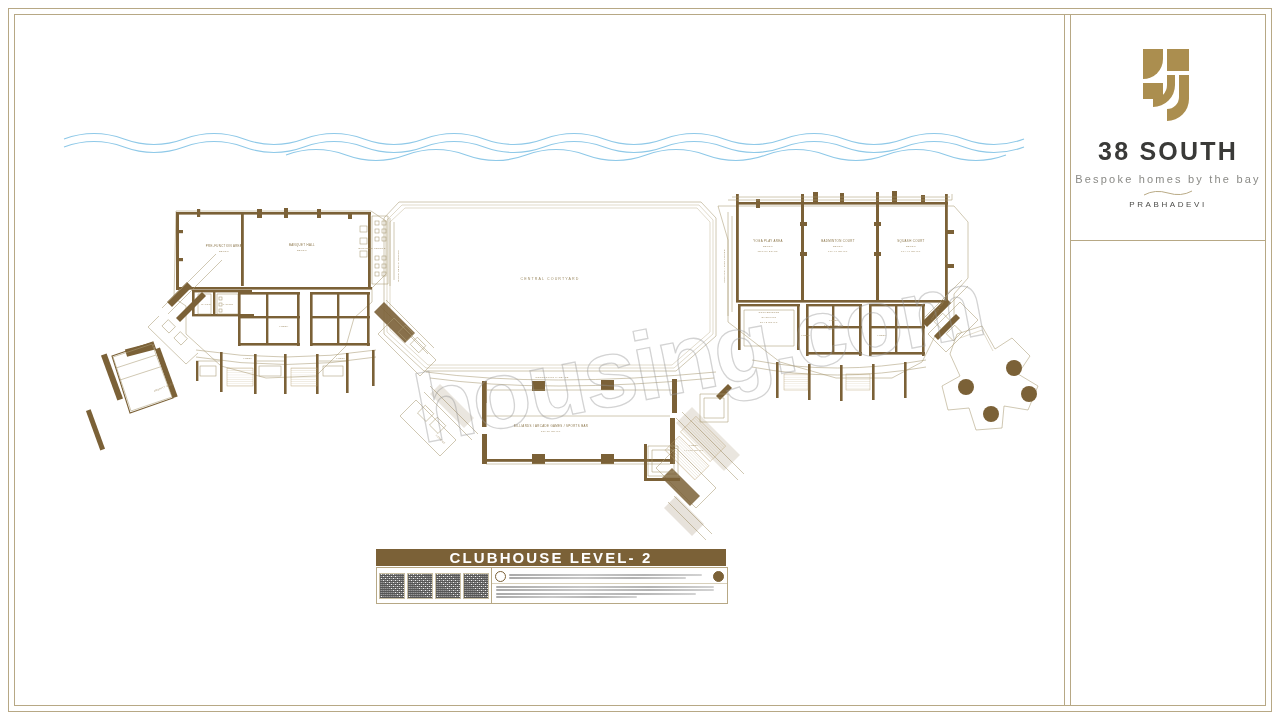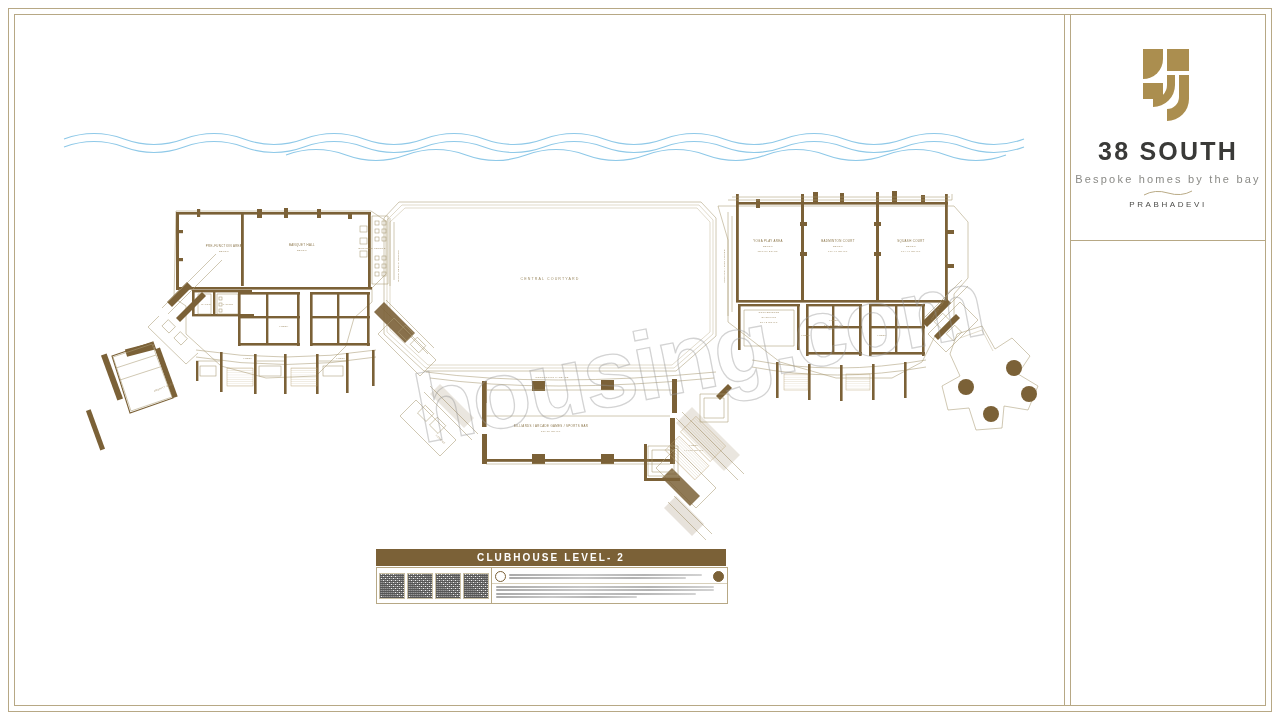--- a/index.html
+++ b/index.html
@@ -72,21 +72,21 @@
     font-family:"Liberation Sans", sans-serif;
   }
 
   
   #title-bar{
     position:absolute;left:376px;top:549px;width:350px;height:17px;
     background:#7b6137;
     display:flex;align-items:center;justify-content:center;
   }
   #title-bar .t{
-    color:#ffffff;font-size:10px;font-weight:bold;letter-spacing:2.1px;
+    color:#ffffff;font-size:15px;font-weight:bold;letter-spacing:2.1px;
   }
 
   
   #disclaimer{
     position:absolute;left:376px;top:567px;width:350px;height:35px;
     border:0.6px solid #b7a885;background:#fff;
     display:flex;
   }
   #qr-strip{display:flex;align-items:center;padding:1.5px 2px;gap:2px;}
   .qr{width:24px;height:24px;border:0.5px solid #c9bfa4;

